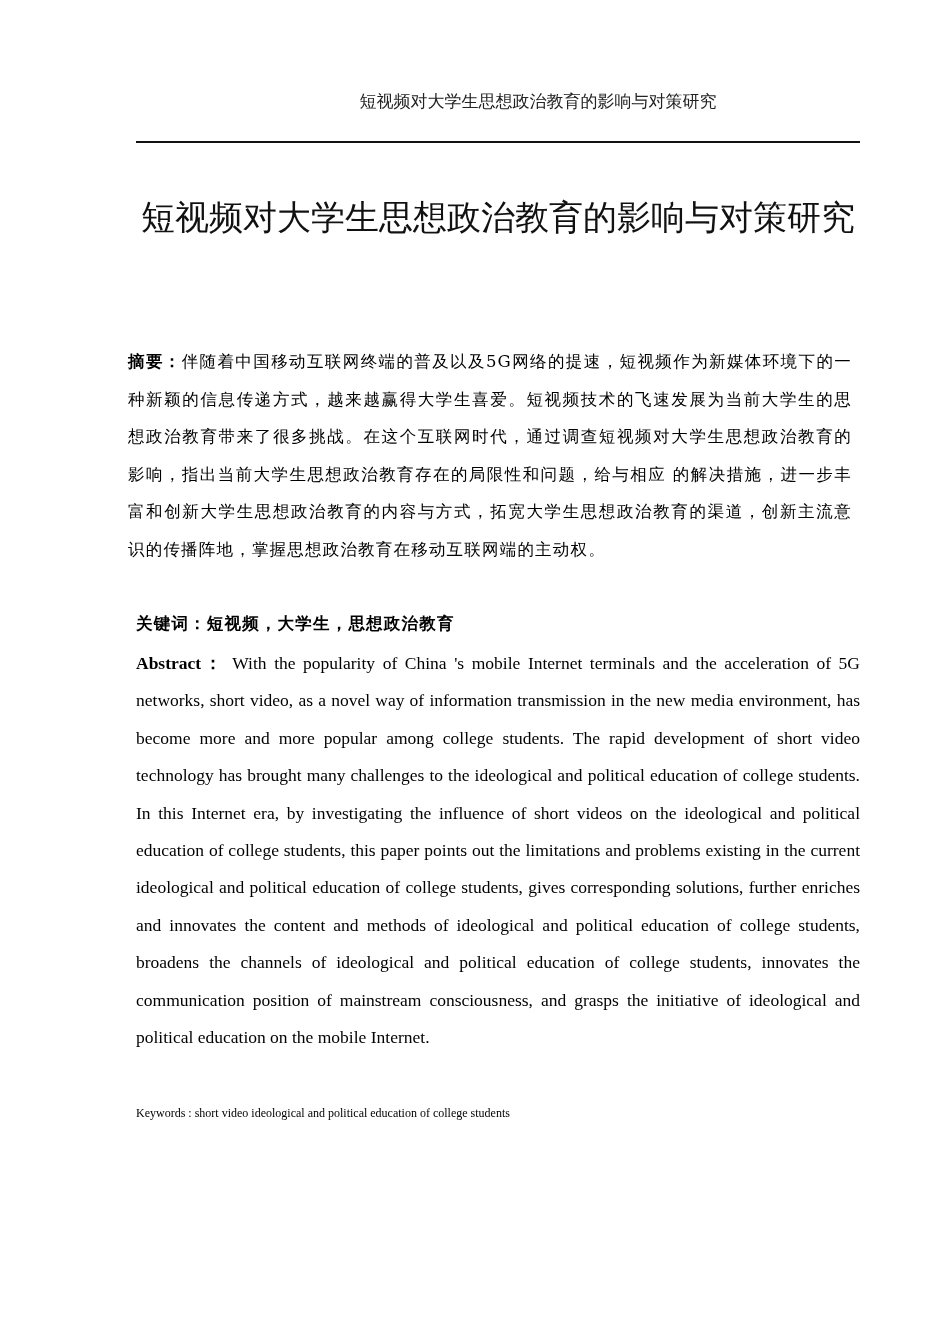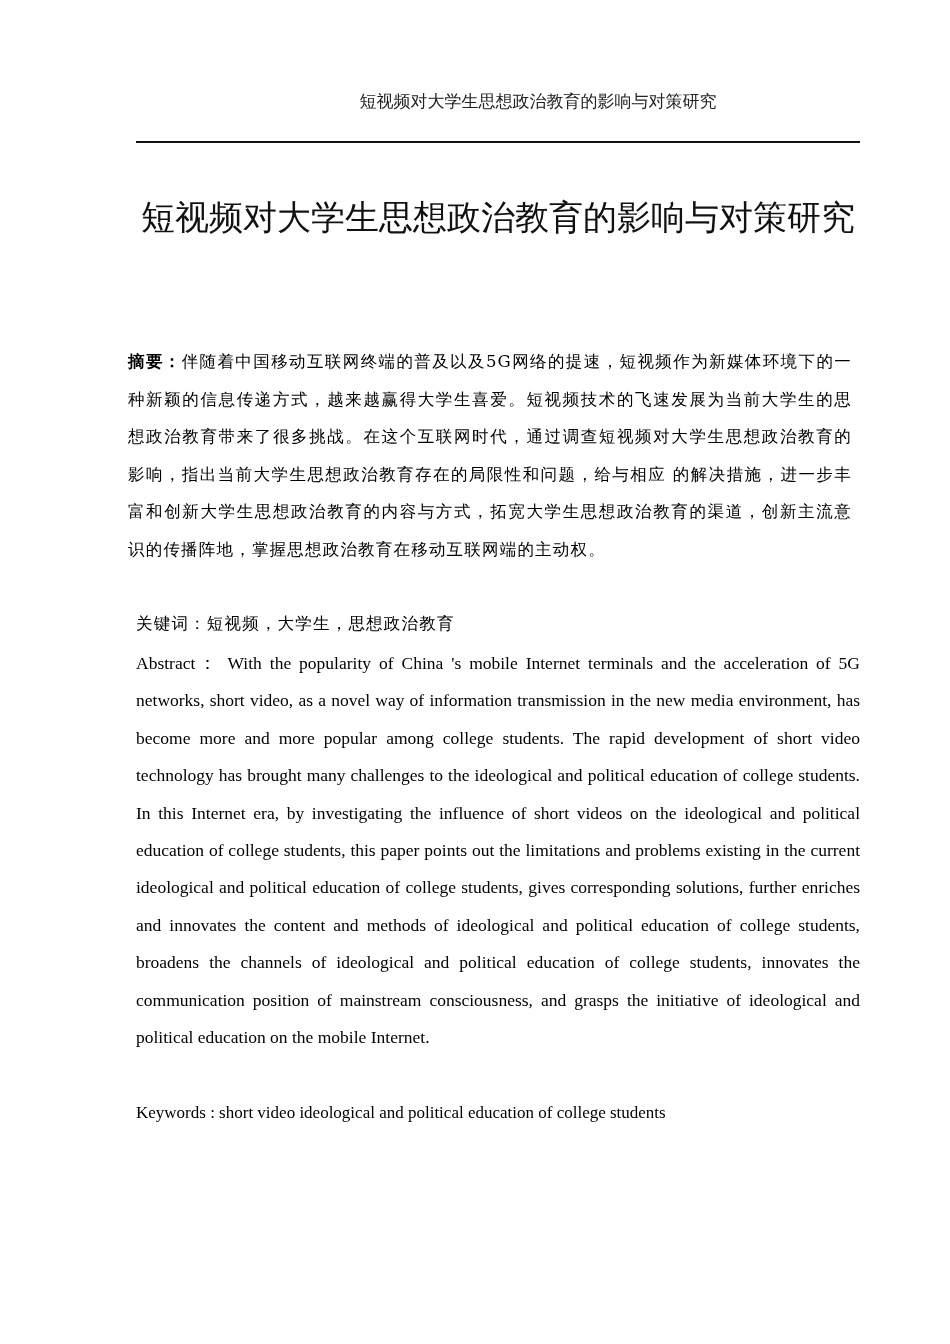--- a/index.html
+++ b/index.html
@@ -23,32 +23,32 @@
     .abstract-cn {
       position: absolute; left: 128px; top: 343px; width: 724px;
       font-family: "DejaVu Serif", "Liberation Serif", serif;
       font-size: 16.5px; line-height: 37.5px; text-align: justify;
       letter-spacing: 1.2px; margin: 0;
     }
     .abstract-cn .label { font-weight: bold; }
     .keywords-cn {
       position: absolute; left: 136px; top: 608px; width: 724px;
       font-family: "DejaVu Serif", "Liberation Serif", serif;
-      font-size: 16.5px; line-height: 32px; letter-spacing: 1.2px; margin: 0;
+      font-size: 16.5px; line-height: 32px; letter-spacing: 1.2px; margin: 0; font-weight: bold;
     }
     .abstract-en {
       position: absolute; left: 136px; top: 645px; width: 724px;
       font-family: "Liberation Serif", "DejaVu Serif", serif;
       font-size: 17.5px; line-height: 37.4px; text-align: justify; margin: 0;
     }
-    .abstract-en .label { font-weight: normal; }
+    .abstract-en .label { font-weight: bold; }
     .keywords-en {
       position: absolute; left: 136px; top: 1097px; width: 724px;
       font-family: "Liberation Serif", "DejaVu Serif", serif;
-      font-size: 17px; line-height: 32px; margin: 0;
+      font-size: 12px; line-height: 32px; margin: 0;
     }
   </style>
 </head>
 <body>
 
 <div class="running-header">短视频对大学生思想政治教育的影响与对策研究</div>
 <div class="header-rule"></div>
 
 <h1 class="title">短视频对大学生思想政治教育的影响与对策研究</h1>
 

